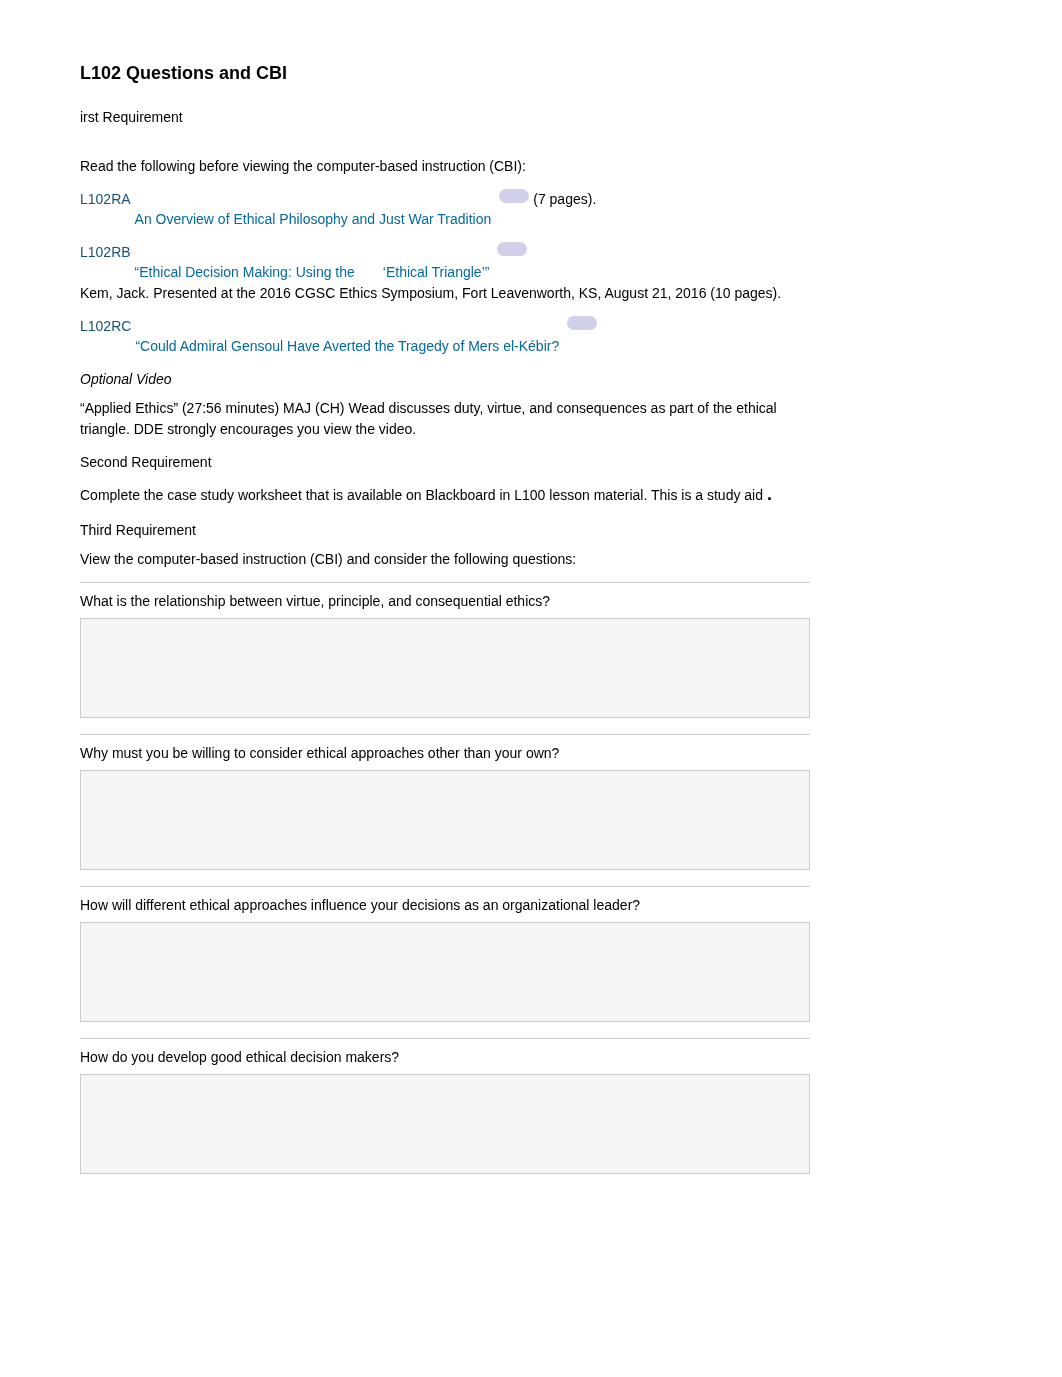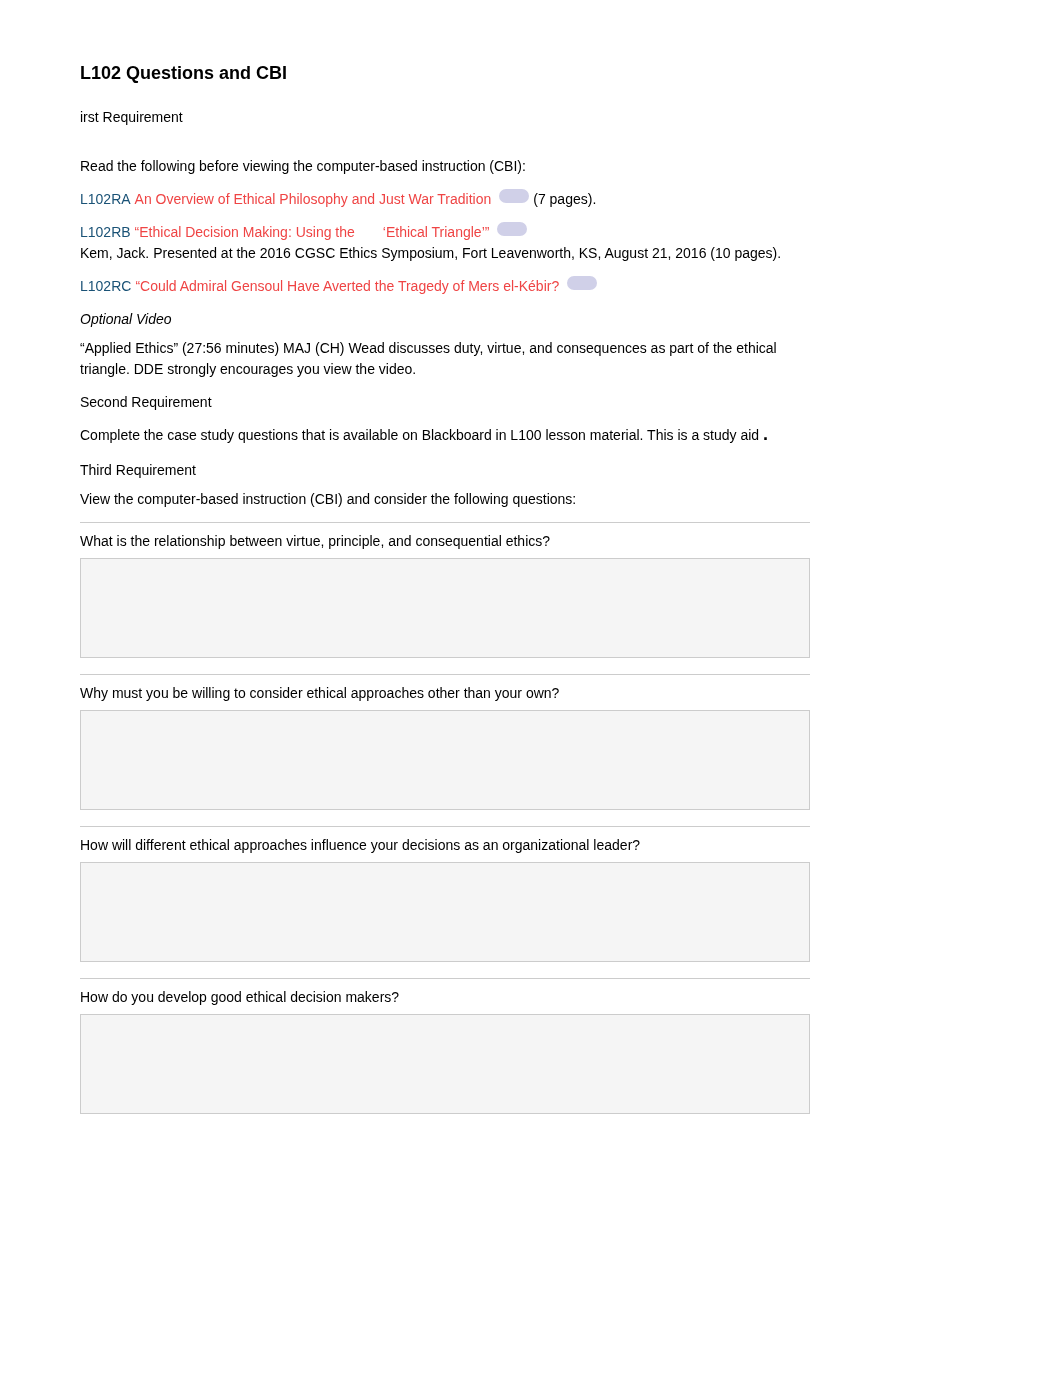--- a/index.html
+++ b/index.html
@@ -57,22 +57,23 @@
       text-align: right;
     }
 
     .ref-code {
       color: #1a5276;
       margin-right: 4px;
       white-space: nowrap;
     }
 
     .ref-title {
-      color: #ef4444;
+      color: #0369a1;
       margin-right: 4px;
+      margin-top: 20px;
     }
 
     .highlight-bubble {
       display: inline-block;
       background: #d0d0e8;
       border-radius: 8px;
       width: 30px;
       height: 14px;
       margin: 0 4px;
       vertical-align: middle;
@@ -163,21 +164,21 @@
   </div>
 </div>
 
 <p class="section-label optional-video">Optional Video</p>
 
 <p class="optional-video-text">“Applied Ethics” (27:56 minutes) MAJ (CH) Wead discusses duty, virtue, and consequences as part of the ethical triangle. DDE strongly encourages you view the video.</p>
 
 <p class="section-label">Second Requirement</p>
 
 <p class="body-text">
-  <span>Complete the case study questions that is available on Blackboard in L100 lesson material. This is a study aid</span>
+  <span>Complete the case study worksheet that is available on Blackboard in L100 lesson material. This is a study aid</span>
   <span class="dot-end">.</span>
 </p>
 
 <p class="section-label">Third Requirement</p>
 
 <p class="body-text">View the computer-based instruction (CBI) and consider the following questions:</p>
 
 <hr class="divider-line">
 <p class="question-text">What is the relationship between virtue, principle, and consequential ethics?</p>
 <div class="answer-box"></div>

